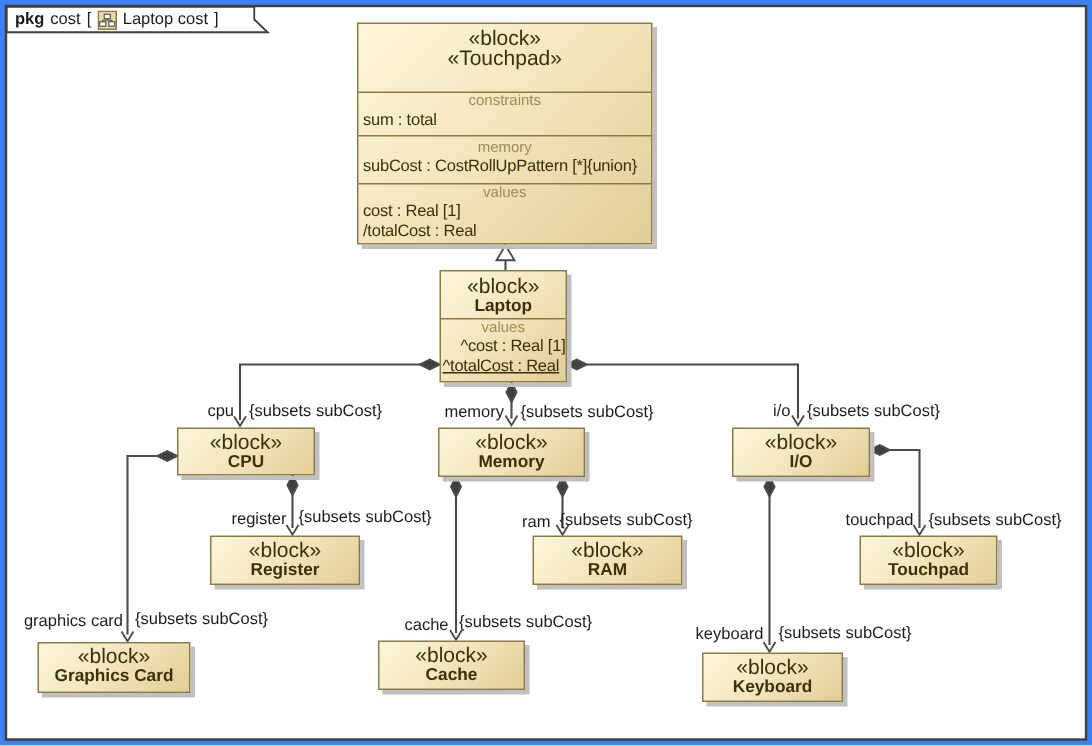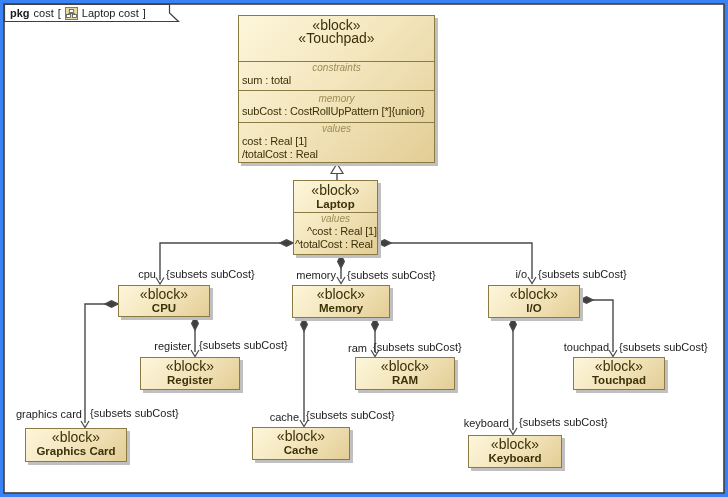--- a/index.html
+++ b/index.html
@@ -21,21 +21,21 @@
     position:absolute;z-index:2;box-sizing:border-box;
     background:linear-gradient(135deg,#fdf6da 0%,#f4e7bf 45%,#e3cd96 100%);
     border:1px solid #8a7a44;
     box-shadow:3px 3px 0 #c0c0c0;
     color:#3b3109;
   }
   .bstereo{font-size:14px;text-align:center;line-height:13px;white-space:nowrap;}
   .bname{font-size:11.5px;font-weight:bold;text-align:center;line-height:15px;white-space:nowrap;}
   .small .bstereo{padding-top:2px;}
   .comp{box-sizing:border-box;border-top:1px solid #8a7a44;overflow:visible;}
-  .clabel{font-size:10px;font-style:italic;color:#9c8c55;text-align:center;line-height:12px;}
+  .clabel{font-size:10px;color:#9c8c55;text-align:center;line-height:12px;}
   .citem{font-size:11px;line-height:13px;padding-left:3px;white-space:nowrap;letter-spacing:-0.15px;}
   .hdr{padding-top:3px;}
   
   .elabel{
     position:absolute;z-index:2;font-size:11px;color:#1c1c1c;line-height:11px;white-space:nowrap;
   }
   .elabel.r{transform:translateX(-100%);}
 </style>
 </head>
 <body>
@@ -149,21 +149,21 @@
   </div>
 
   <div class="block" style="left:293px;top:180px;width:85px;height:75px;">
     <div class="hdr" style="height:31px;box-sizing:border-box;">
       <div class="bstereo">«block»</div>
       <div class="bname">Laptop</div>
     </div>
     <div class="comp" style="height:42px;">
       <div class="clabel">values</div>
       <div class="citem" style="padding-left:11px;text-align:right;">^cost : Real [1]</div>
-      <div class="citem" style="padding-left:1px;">^totalCost : Real</div>
+      <div class="citem" style="padding-left:1px;text-decoration:underline;">^totalCost : Real</div>
     </div>
   </div>
 
   <div class="block small" style="left:118px;top:285px;width:92px;height:32px;">
     <div class="bstereo">«block»</div>
     <div class="bname">CPU</div>
   </div>
 
   <div class="block small" style="left:292px;top:285px;width:98px;height:33px;">
     <div class="bstereo">«block»</div>

